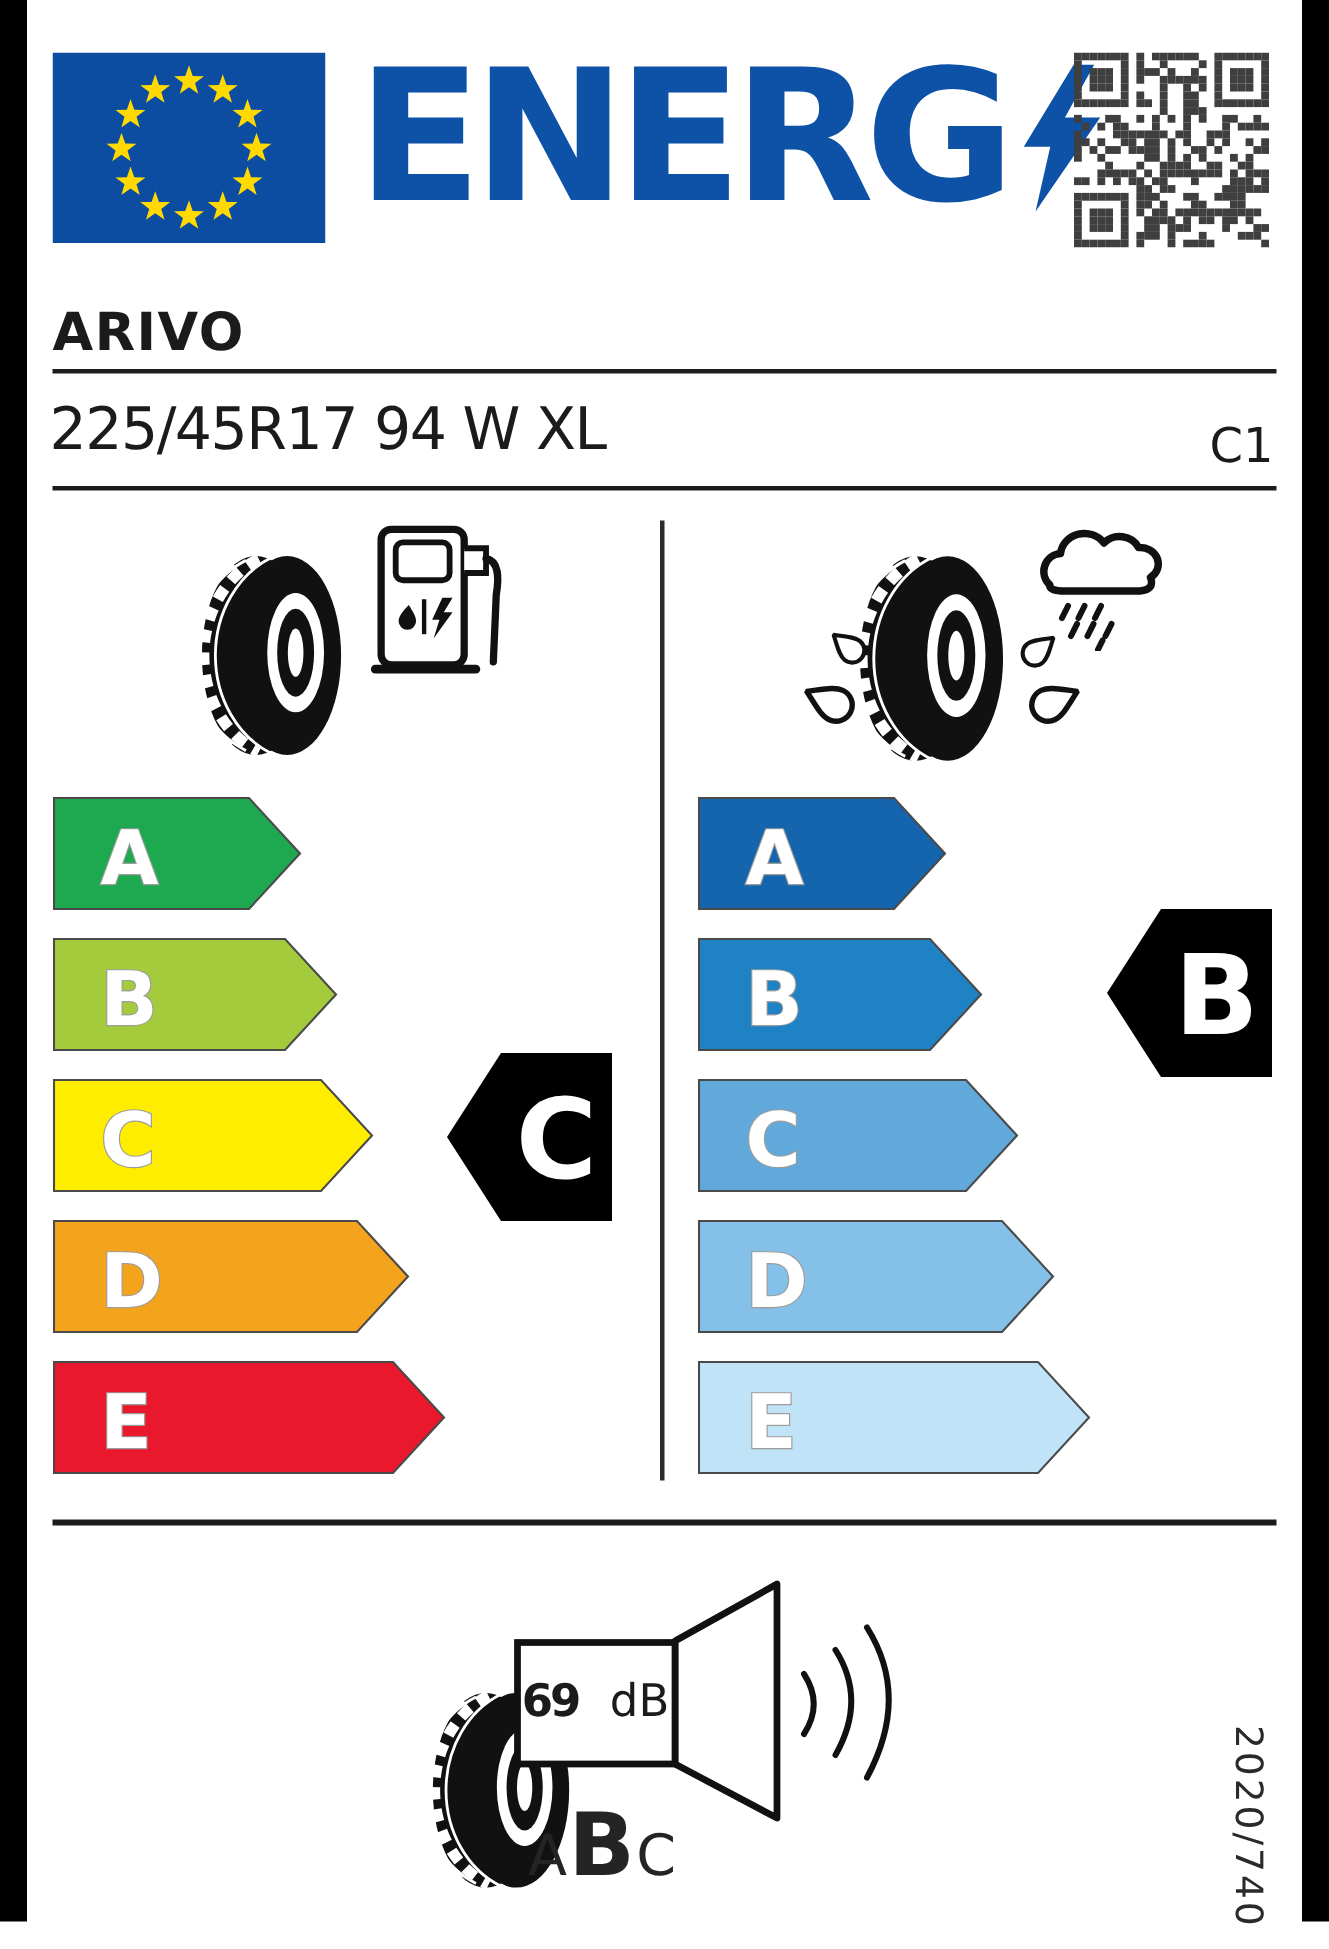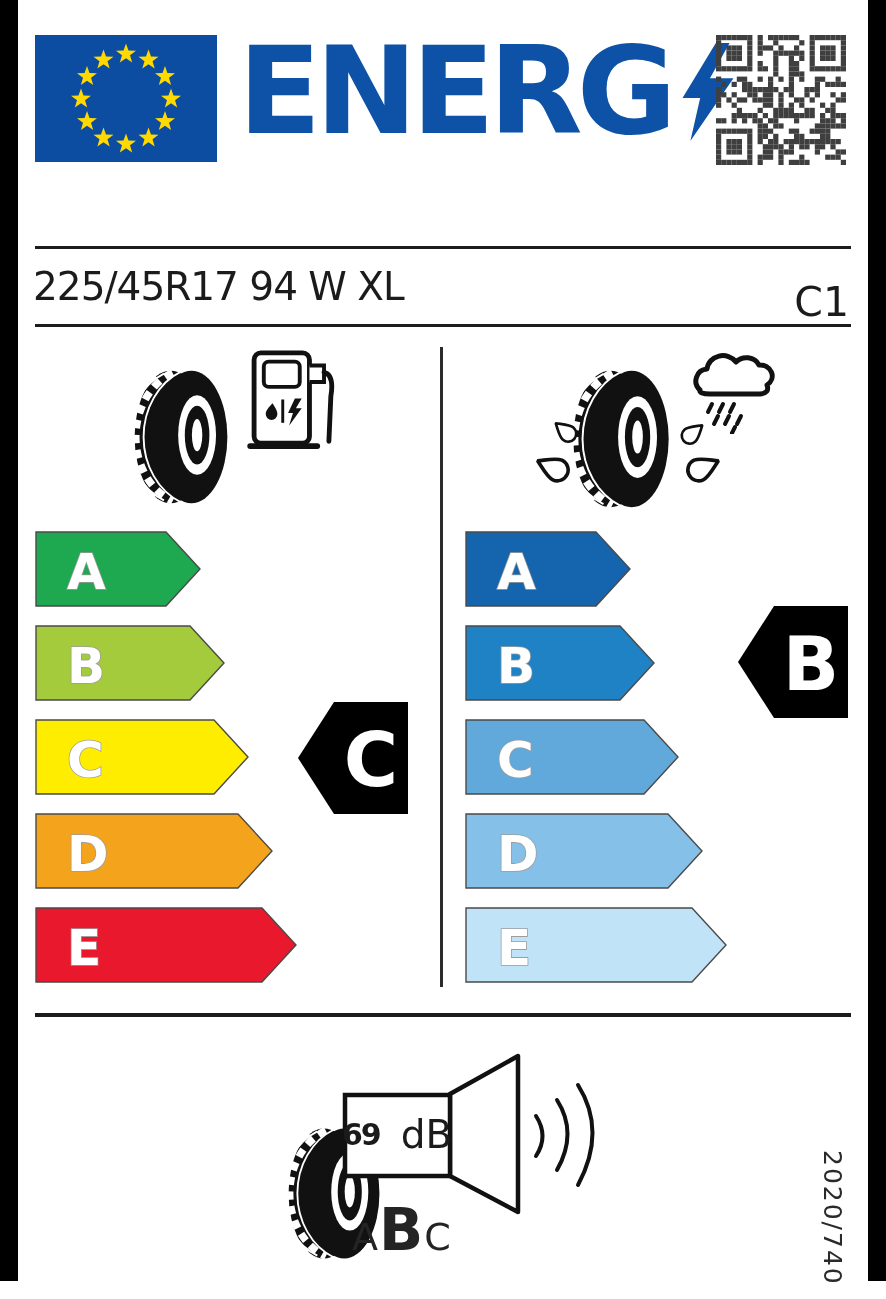--- a/index.html
+++ b/index.html
@@ -12,21 +12,21 @@
   
   .eu-flag{position:absolute;left:35px;top:35px;width:182px;height:127px;}
   .energy-logo{position:absolute;left:238px;top:36px;height:110px;display:flex;align-items:center;text-align:right;}
   .energy-text{font-size:122px;font-weight:bold;letter-spacing:-6px;line-height:1;}
   .bolt{width:54px;height:98px;margin-left:10px;margin-top:2px;}
   .qr{position:absolute;left:716px;top:35px;width:130px;height:130px;}
 
   .brand{position:absolute;left:35px;top:202px;font-size:35px;font-weight:bold;letter-spacing:1px;}
   .model-code{position:absolute;right:35px;top:200px;font-size:37px;letter-spacing:0px;}
   .size{position:absolute;left:33px;top:264px;font-size:39px;letter-spacing:-1px;}
-  .tclass{position:absolute;right:37px;top:278px;font-size:41px;}
+  .tclass{position:absolute;right:37px;top:278px;font-size:32px;}
   .hr{position:absolute;left:35px;width:816px;background:#1c1c1c;}
   .hr1{top:246px;height:3px;}
   .hr2{top:324px;height:3px;}
   .hr3{top:1013px;height:4px;}
   .vdivider{position:absolute;left:440px;top:347px;width:3px;height:640px;background:#2b2b2b;}
 
   
   .icon{position:absolute;}
   .tire-fuel{left:126px;top:366px;width:110px;height:142px;}
   .pump{left:247px;top:348px;width:88px;height:102px;}
@@ -43,21 +43,21 @@
   .rating-arrow{position:absolute;}
   .rating-fuel{left:297px;top:701px;}
   .rating-wet{left:737px;top:605px;}
 
   
   .tire-noise{left:283px;top:1121px;width:102px;height:145px;}
   .speaker{position:absolute;left:338px;top:1042px;width:282px;height:186px;}
   .db-box{position:absolute;left:346px;top:1096px;width:102px;height:76px;
           display:flex;align-items:center;justify-content:center;}
   .db-val{font-size:30px;font-weight:bold;letter-spacing:-2px;}
-  .db-unit{font-size:39px;margin-left:21px;}
+  .db-unit{font-size:30px;margin-left:21px;}
   .abc{position:absolute;left:352px;top:1196px;display:flex;align-items:baseline;color:#242424;}
   .abc .n-a{font-size:38px;}
   .abc .n-b{font-size:58px;font-weight:bold;margin:0 1px;}
   .abc .n-c{font-size:38px;}
   .reg{position:absolute;left:818px;top:1150px;height:130px;writing-mode:vertical-rl;
        font-size:25px;letter-spacing:2px;color:#2a2a2a;}
   svg{display:block;}
 </style>
 </head>
 <body>
@@ -409,20 +409,21 @@
       <rect x="30" y="120" width="5" height="5" fill="#3f3f3f"></rect>
       <rect x="40" y="120" width="5" height="5" fill="#3f3f3f"></rect>
       <rect x="60" y="120" width="5" height="5" fill="#3f3f3f"></rect>
       <rect x="70" y="120" width="5" height="5" fill="#3f3f3f"></rect>
       <rect x="75" y="120" width="5" height="5" fill="#3f3f3f"></rect>
       <rect x="80" y="120" width="5" height="5" fill="#3f3f3f"></rect>
       <rect x="85" y="120" width="5" height="5" fill="#3f3f3f"></rect>
       <rect x="120" y="120" width="5" height="5" fill="#3f3f3f"></rect>
     </svg>
 
+  <div class="brand">ARIVO</div>
   <div class="hr hr1"></div>
   <div class="size">225/45R17 94 W XL</div>
   <div class="tclass">C1</div>
   <div class="hr hr2"></div>
   <div class="vdivider"></div>
 
   <svg width="0" height="0" style="position:absolute" aria-hidden="true">
     <defs>
       <symbol id="tire" viewBox="0 0 110 150">
         <ellipse cx="44" cy="75" rx="38" ry="70" fill="#111"></ellipse>

